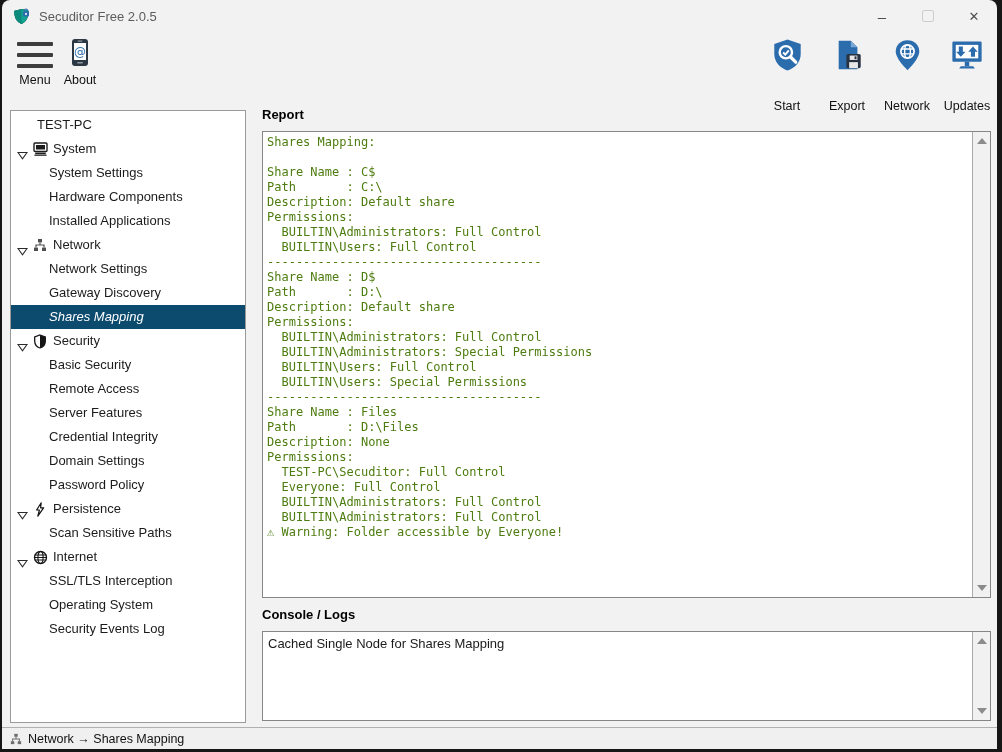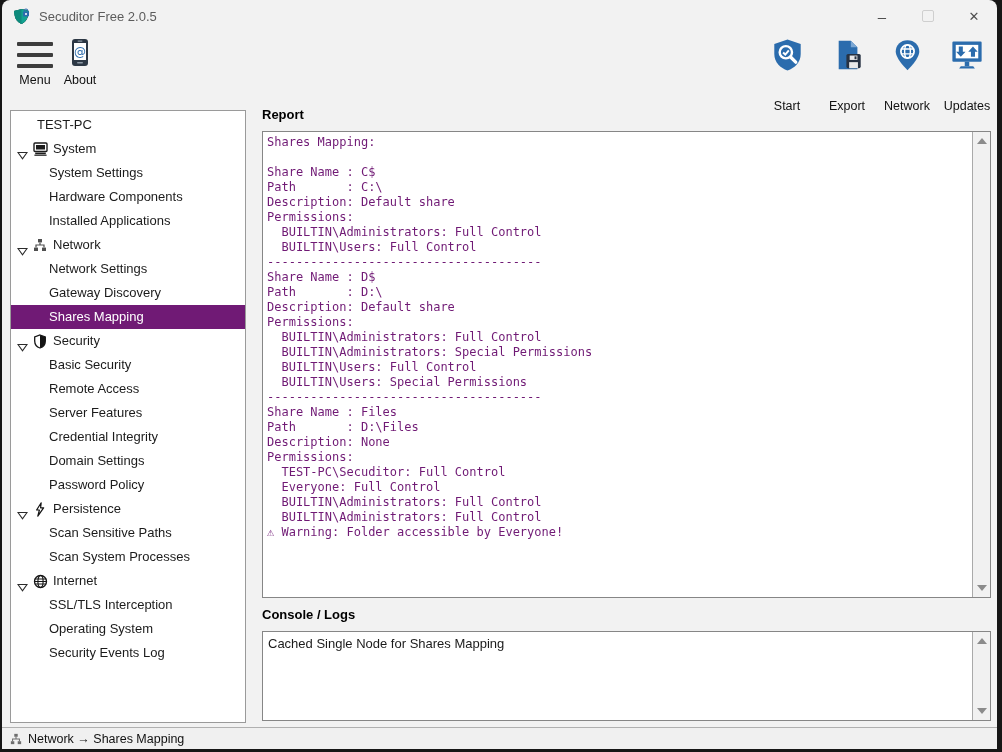--- a/index.html
+++ b/index.html
@@ -38,36 +38,36 @@
     position:absolute;left:8px;top:110px;width:236px;height:613px;
     background:#ffffff;border:1px solid #9a9a9a;box-sizing:border-box;
     padding-top:2px;overflow:hidden;
   }
   .trow{position:relative;height:24px;line-height:24px;font-size:13px;color:#1b1b1b;white-space:nowrap;cursor:default;}
   .trow .arrow{position:absolute;left:6px;top:7px;}
   .trow .nicon{position:absolute;left:21px;top:4px;width:16px;height:16px;display:flex;align-items:center;justify-content:center;}
   .trow.cat .tlabel{position:absolute;left:42px;}
   .trow.child .tlabel{position:absolute;left:38px;}
   .trow.root .tlabel{position:absolute;left:26px;}
-  .trow.selected{background:#701a75;}
+  .trow.selected{background:#0c4a6e;font-style:italic;}
   .trow.selected .tlabel{color:#ffffff;}
 
   
   .pane-title{position:absolute;font-size:13px;font-weight:bold;color:#000;}
   #report-title{left:260px;top:107px;}
   #console-title{left:260px;top:607px;}
   .textbox{
     position:absolute;background:#fff;border:1px solid #868686;box-sizing:border-box;
     overflow:hidden;
   }
   #report-box{left:260px;top:131px;width:729px;height:467px;}
   #report-text{
     position:absolute;left:0;top:0;right:18px;bottom:0;
     font-family:"DejaVu Sans Mono","Liberation Mono",monospace;
-    font-size:12px;line-height:15px;color:#701a75;
+    font-size:12px;line-height:15px;color:#4d7c0f;
     white-space:pre;padding:3px 0 0 4px;overflow:hidden;
   }
   #console-box{left:260px;top:631px;width:729px;height:90px;}
   #console-text{
     position:absolute;left:0;top:0;right:18px;bottom:0;
     font-size:13px;line-height:17px;color:#1b1b1b;
     white-space:pre;padding:3px 0 0 5px;overflow:hidden;
   }
   .vscroll{
     position:absolute;right:0;top:0;bottom:0;width:17px;
@@ -267,23 +267,20 @@
           </svg></span>
         <span class="nicon">
           <svg width="12" height="15" viewBox="0 0 12 15">
             <path d="M7.2 0.8 L2.6 8 H5.4 L3.8 14.2 L9.6 5.8 H6.6 Z" fill="none" stroke="#141414" stroke-width="1.2" stroke-linejoin="round"></path>
           </svg>
         </span>
         <span class="tlabel">Persistence</span>
       </div>
       <div class="trow child">
         <span class="tlabel">Scan Sensitive Paths</span>
-      </div>
-      <div class="trow child">
-        <span class="tlabel">Scan System Processes</span>
       </div>
       <div class="trow cat">
         <span class="arrow"><svg width="11" height="9" viewBox="0 0 11 9">
             <path d="M1 1.5 H10 L5.5 7.8 Z" fill="none" stroke="#2b2b2b" stroke-width="1.1"></path>
           </svg></span>
         <span class="nicon">
           <svg width="15" height="15" viewBox="0 0 15 15">
             <circle cx="7.5" cy="7.5" r="6" fill="none" stroke="#141414" stroke-width="1.3"></circle>
             <ellipse cx="7.5" cy="7.5" rx="2.6" ry="6" fill="none" stroke="#141414" stroke-width="1.1"></ellipse>
             <path d="M1.7 5 H13.3 M1.7 10 H13.3 M1.5 7.5 H13.5" stroke="#141414" stroke-width="1.1"></path>

